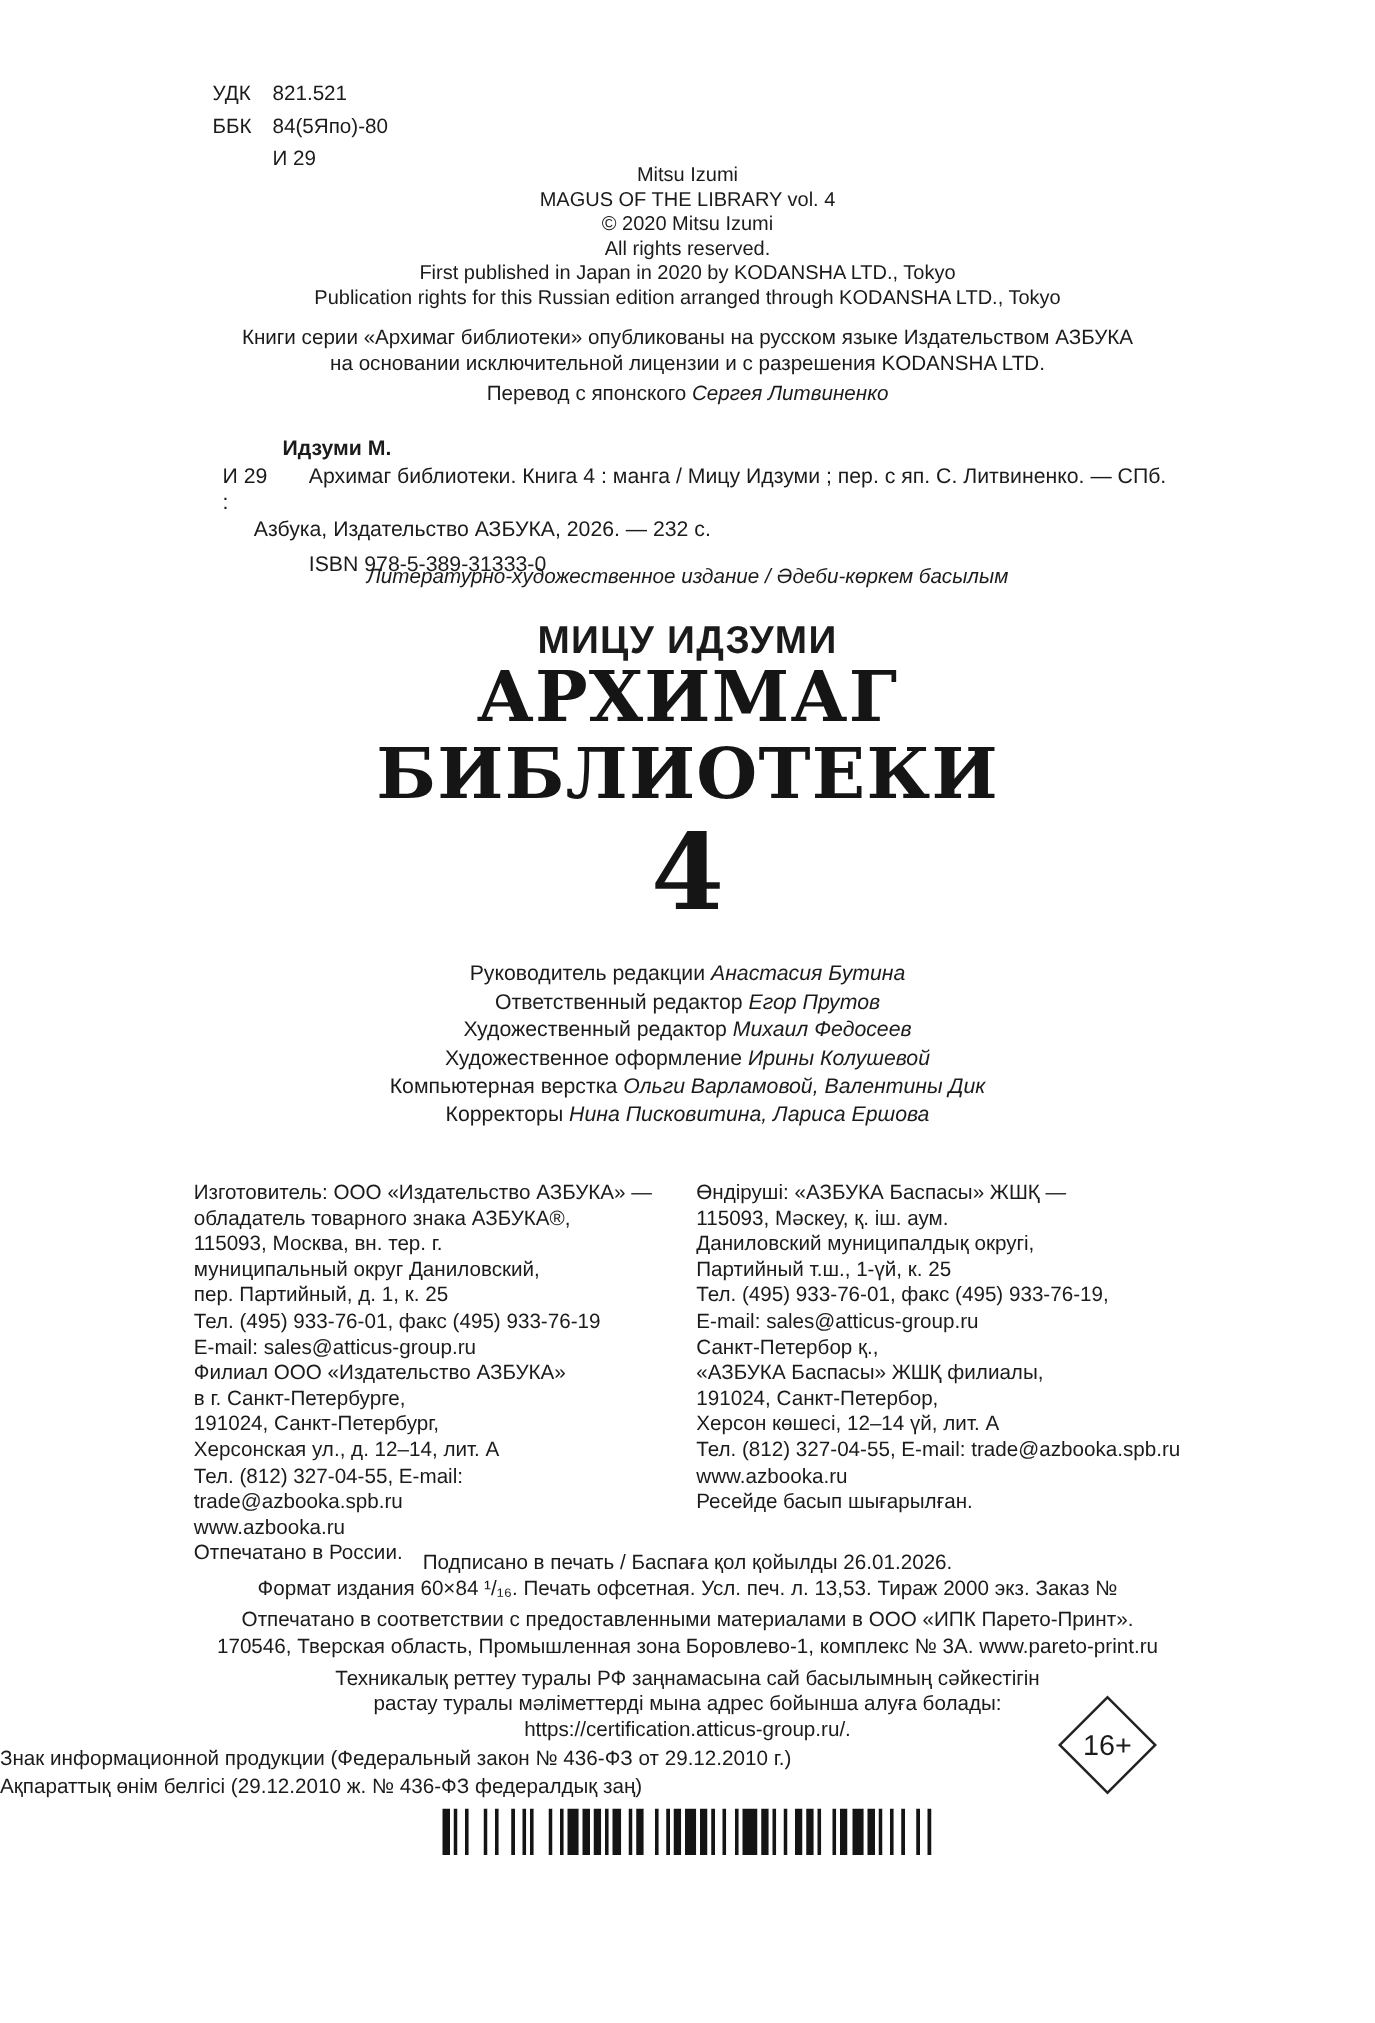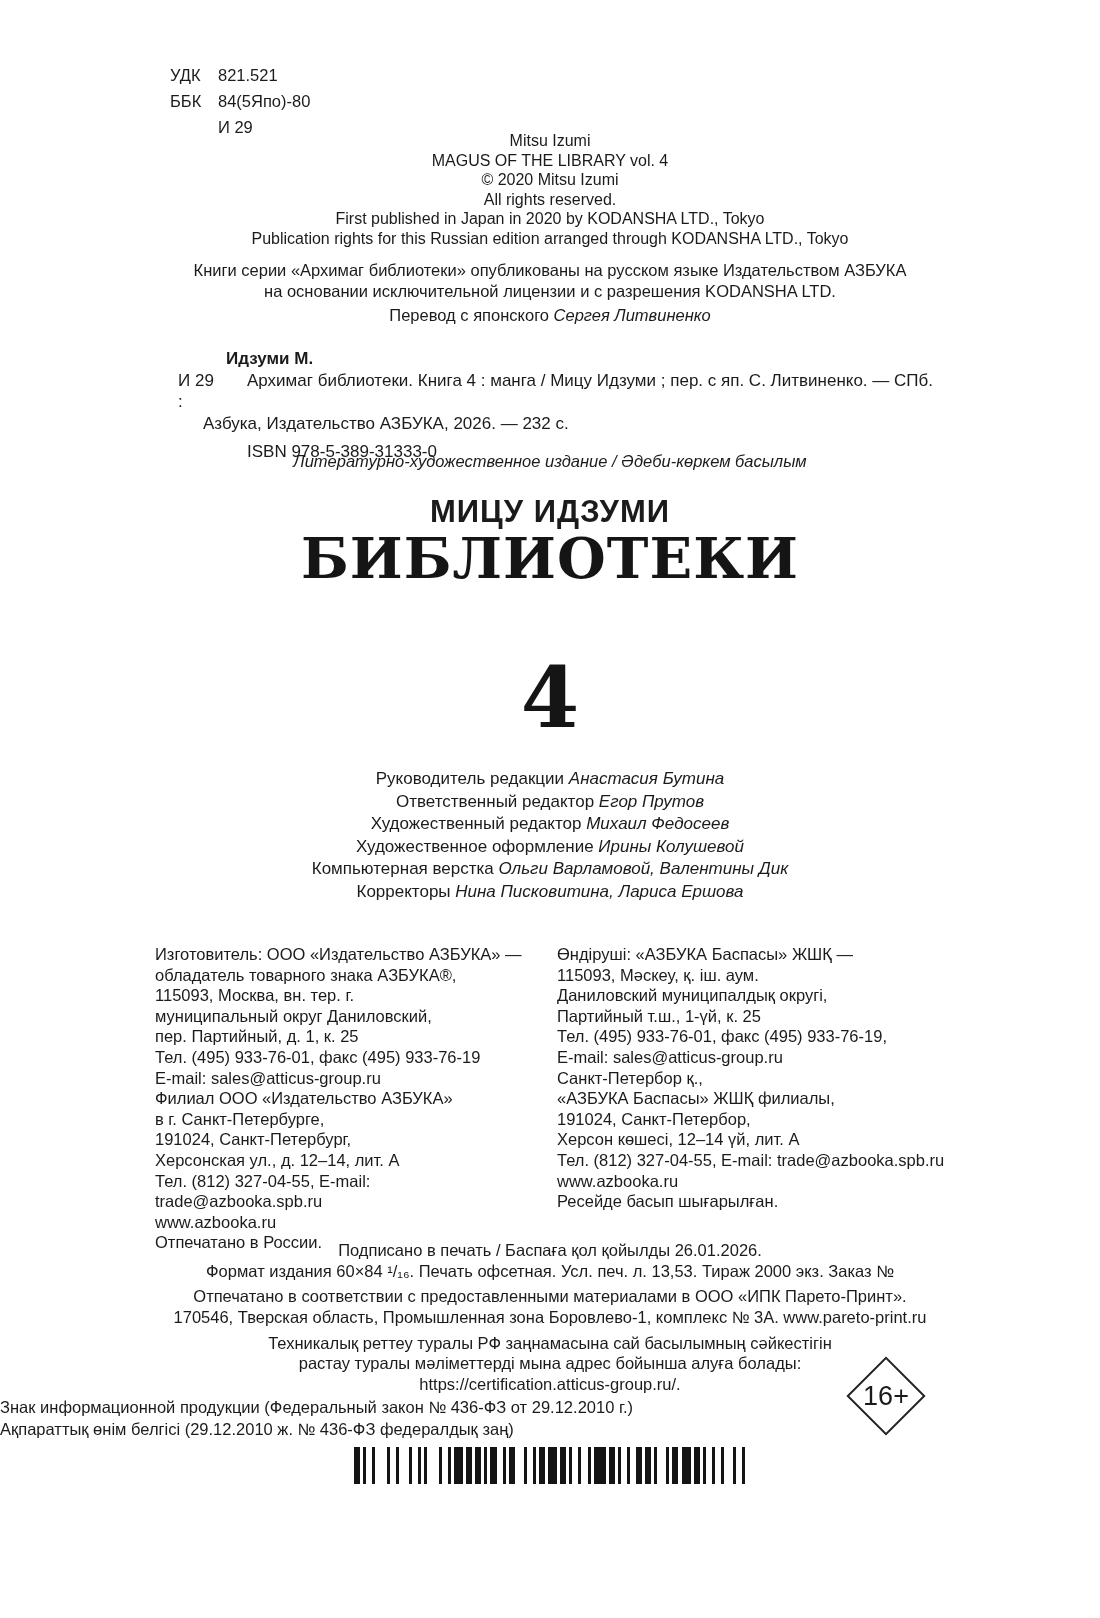--- a/index.html
+++ b/index.html
@@ -46,21 +46,21 @@
   .imp-right{width:460px;text-align:left;}
 
   .printinfo{top:1240px;font-size:16.5px;line-height:20.6px;}
   .printer{top:1286px;font-size:16.5px;line-height:20.6px;}
   .certification{top:1333px;font-size:16.5px;line-height:20.4px;}
   .agemark{top:1396px;left:0;width:1062px;text-align:left;font-size:16.5px;line-height:22px;}
 
   
   .badge{top:1356px;left:846px;width:80px;height:80px;display:flex;align-items:center;justify-content:center;}
   .badge .diamond{position:absolute;inset:12px;border:2px solid #222;transform:rotate(45deg);background:#fff;}
-  .badge .txt{position:relative;font-size:27px;color:#1b1b1b;letter-spacing:0px;}
+  .badge .txt{position:relative;font-size:23px;color:#1b1b1b;letter-spacing:0px;}
 
   
   .barcode-wrap{top:1447px;left:0;width:1100px;display:flex;justify-content:center;}
   .barcode{width:392px;height:37px;display:flex;}
   .barcode span{display:block;height:100%;}
   .barcode-label{top:1489px;font-family:"DejaVu Sans Mono",monospace;font-size:14.5px;letter-spacing:0.5px;}
 </style>
 </head>
 <body>
 
@@ -94,20 +94,21 @@
     <div class="author">Идзуми М.</div>
     <div><span class="code">И 29</span><span>Архимаг библиотеки. Книга 4 : манга / Мицу Идзуми ; пер. с яп. С. Литвиненко. — СПб. :</span></div>
     <div class="cont">Азбука, Издательство АЗБУКА, 2026. — 232 с.</div>
     <div class="isbn">ISBN 978-5-389-31333-0</div>
   </div>
 
   <div class="abs ctr edition">Литературно-художественное издание / Әдеби-көркем басылым</div>
 
   <div class="abs ctr title-author">МИЦУ ИДЗУМИ</div>
   <div class="abs ctr big-title">
+    <div>АРХИМАГ</div>
     <div>БИБЛИОТЕКИ</div>
   </div>
   <div class="abs ctr volume">4</div>
 
   <div class="abs ctr credits">
     <div><span>Руководитель редакции </span><span class="it">Анастасия Бутина</span></div>
     <div><span>Ответственный редактор </span><span class="it">Егор Прутов</span></div>
     <div><span>Художественный редактор </span><span class="it">Михаил Федосеев</span></div>
     <div><span>Художественное оформление </span><span class="it">Ирины Колушевой</span></div>
     <div><span>Компьютерная верстка </span><span class="it">Ольги Варламовой, Валентины Дик</span></div>

